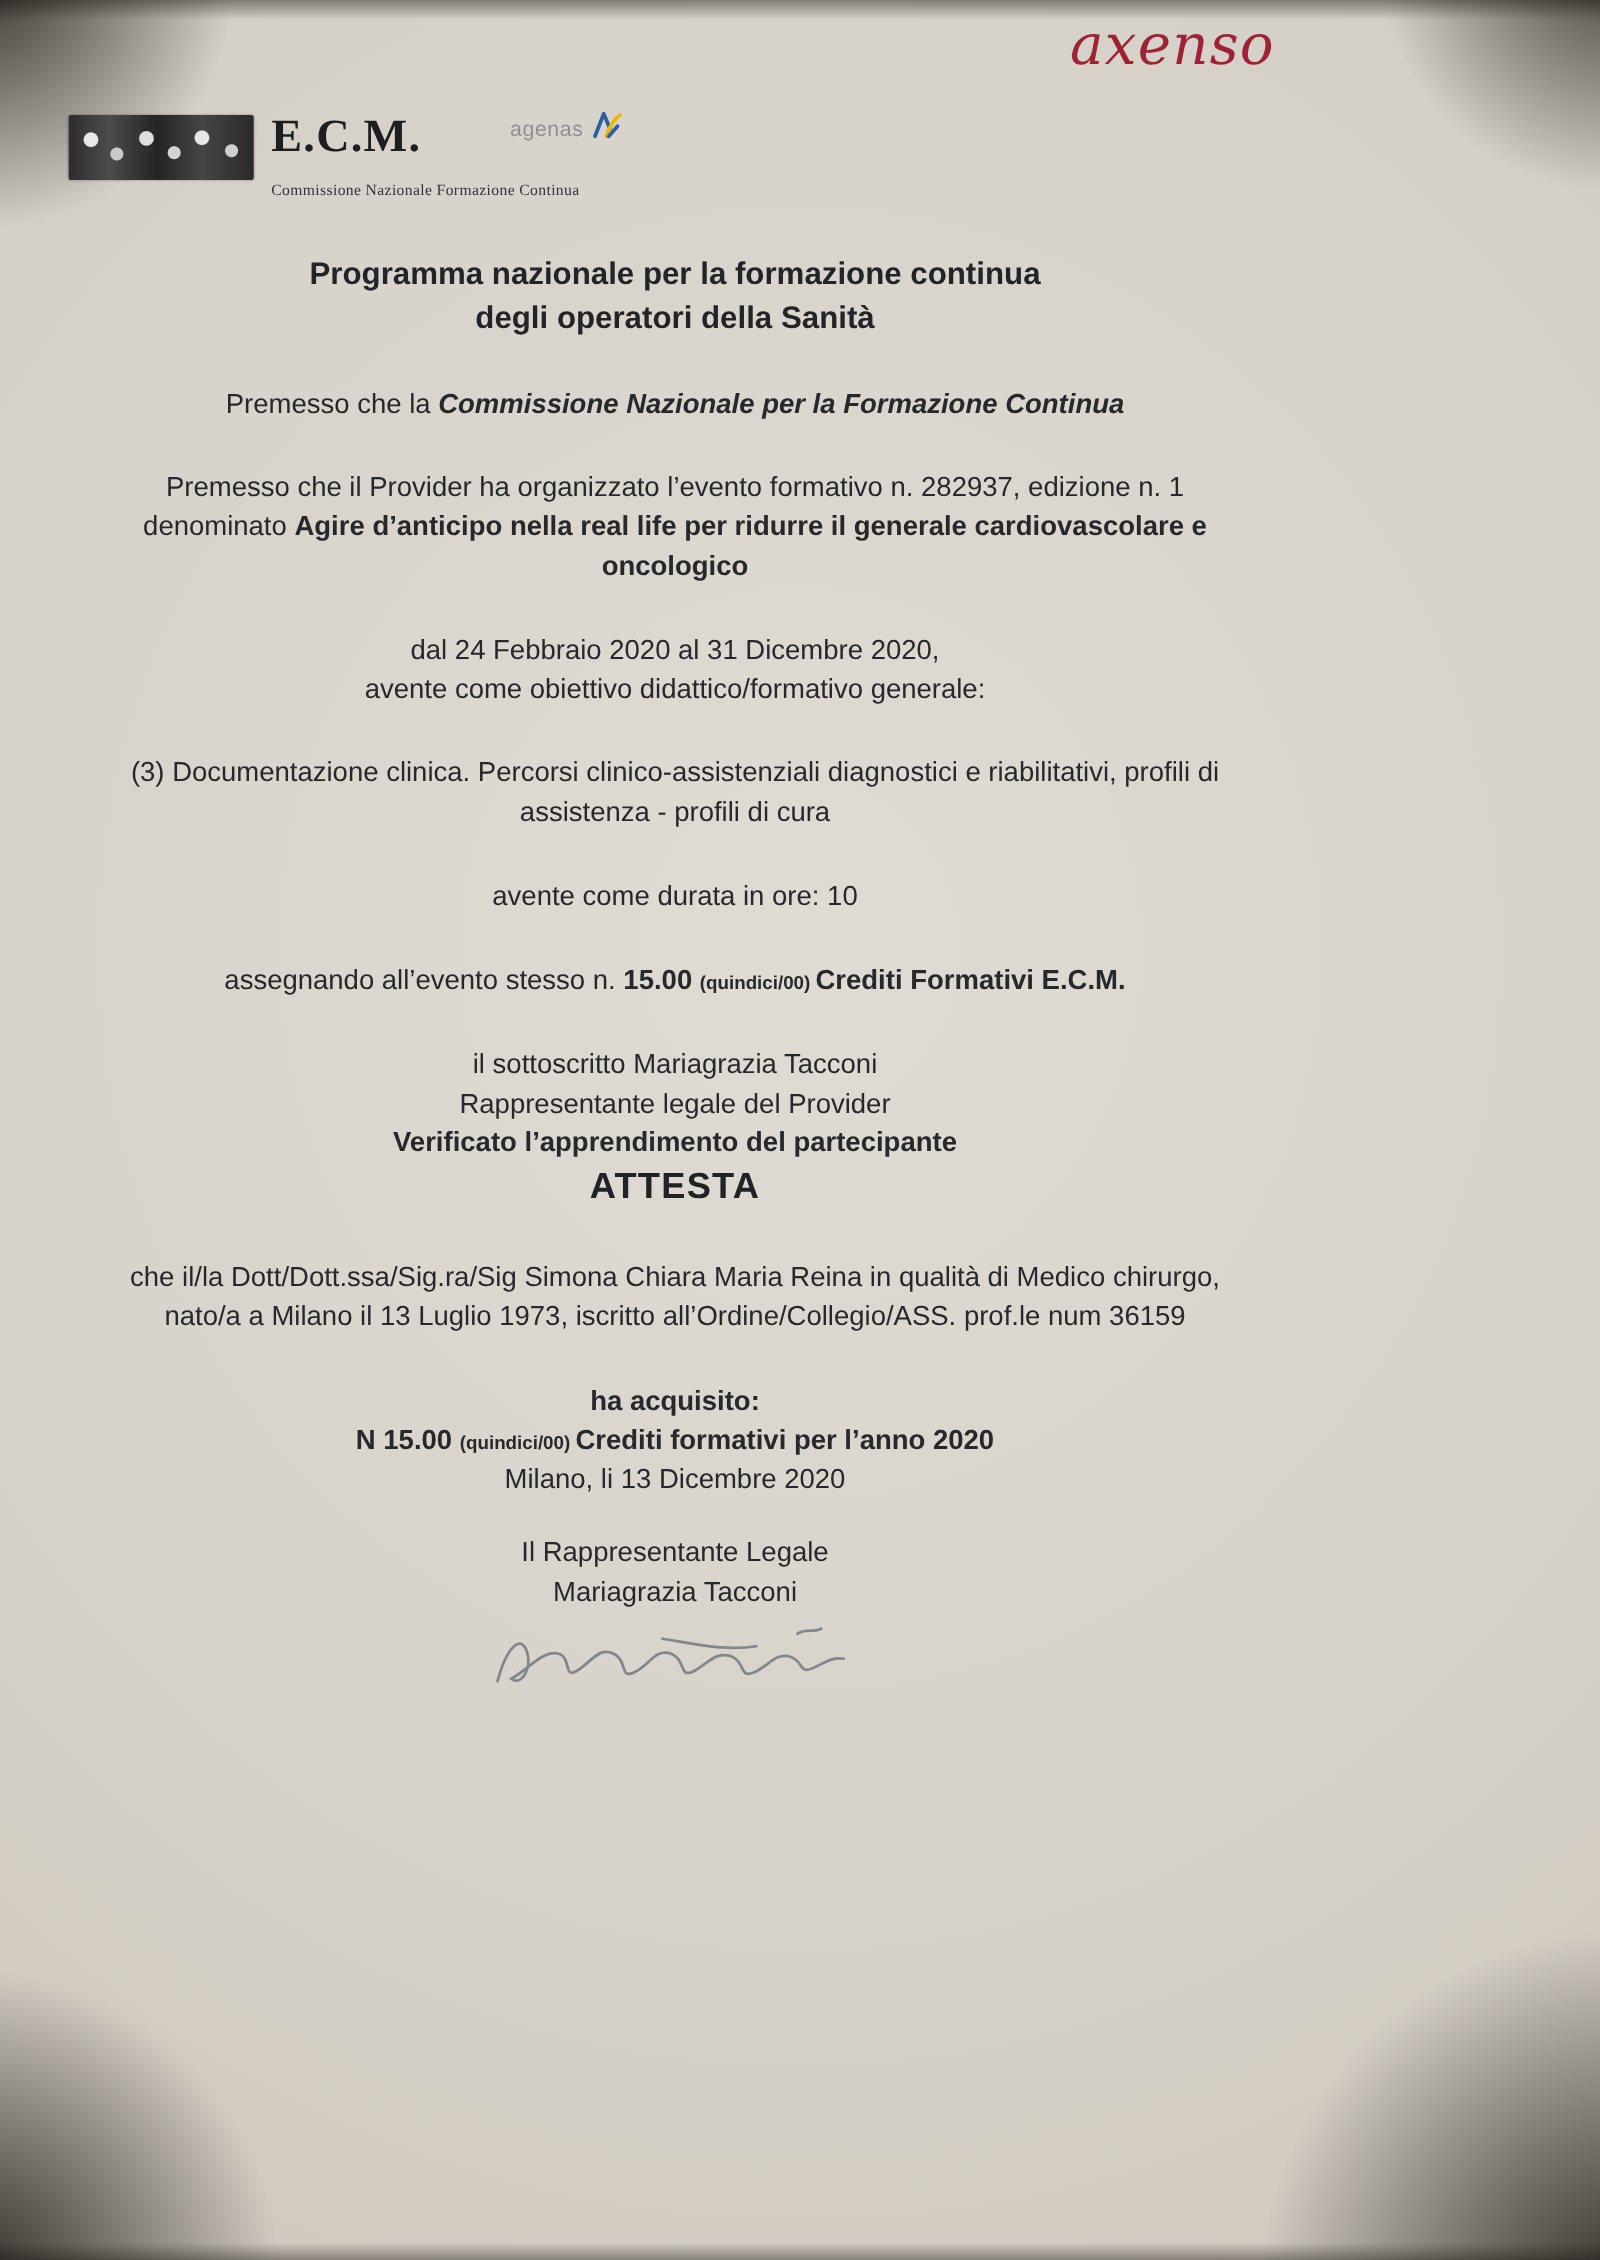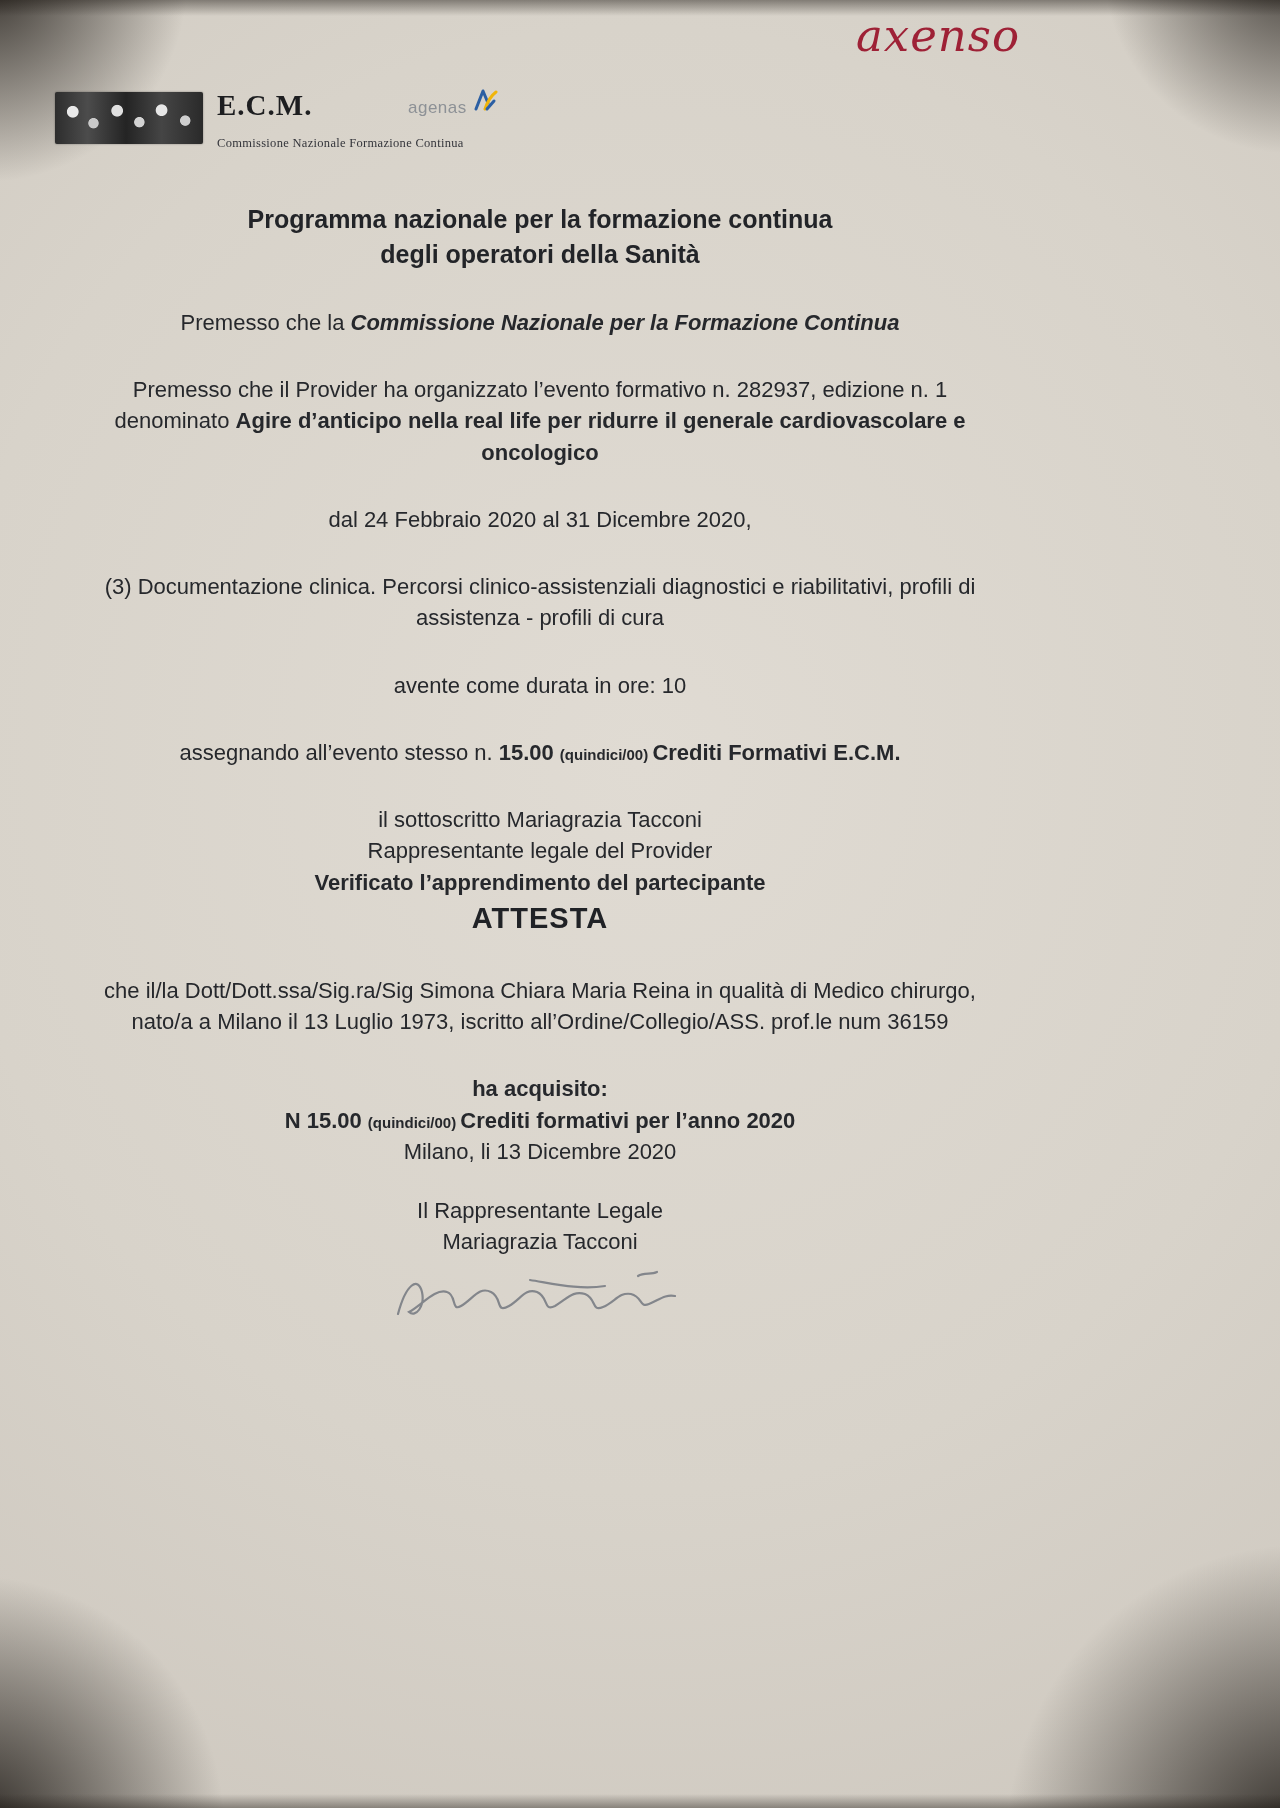--- a/index.html
+++ b/index.html
@@ -43,23 +43,23 @@
       radial-gradient(circle 9px at 12% 38%, #e9e9e9 0 60%, rgba(0,0,0,0) 70%),
       radial-gradient(circle 8px at 26% 60%, #c9c9c9 0 60%, rgba(0,0,0,0) 70%),
       radial-gradient(circle 9px at 42% 36%, #e0e0e0 0 60%, rgba(0,0,0,0) 70%),
       radial-gradient(circle 8px at 57% 58%, #d3d3d3 0 60%, rgba(0,0,0,0) 70%),
       radial-gradient(circle 9px at 72% 35%, #e7e7e7 0 60%, rgba(0,0,0,0) 70%),
       radial-gradient(circle 8px at 88% 55%, #cfcfcf 0 60%, rgba(0,0,0,0) 70%),
       linear-gradient(90deg, #2d2d2d 0%, #4c4c4c 22%, #242424 48%, #454545 72%, #2a2a2a 100%);
     box-shadow: 0 0 2px rgba(0,0,0,0.4);
   }
   .ecm-text { margin-left: 14px; text-align: left; font-family: "Liberation Serif", serif; }
-  .ecm-title { font-size: 29px; font-weight: bold; letter-spacing: 1px; color: #1d1e20; line-height: 1.1; margin-top: 2px; }
+  .ecm-title { font-size: 37px; font-weight: bold; letter-spacing: 1px; color: #1d1e20; line-height: 1.1; margin-top: 2px; }
   .ecm-subtitle { font-size: 12.5px; color: #33343a; margin-top: 13px; letter-spacing: 0.3px; white-space: nowrap; }
-  .agenas-group { position: absolute; left: 333px; top: 88px; display: flex; align-items: flex-end; }
+  .agenas-group { position: absolute; left: 333px; top: 88px; display: flex; align-items: center; }
   .agenas-label { font-size: 17px; color: #8d9196; letter-spacing: 0.5px; }
   .agenas-mark { margin-left: 5px; margin-top: 0px; }
   .axenso { position: absolute; right: -15px; top: 4px; font-family: "DejaVu Serif", serif; font-style: italic; font-weight: 400; font-size: 45px; color: #9e2136; letter-spacing: 1px; }
 
   
   .title { margin-top: 52px; font-size: 25px; font-weight: bold; line-height: 1.38; color: #222428; }
   .block { margin-top: 36px; }
   .b  { font-weight: bold; }
   .bi { font-weight: bold; font-style: italic; }
   .small-b { font-weight: bold; font-size: 15px; }
@@ -107,20 +107,21 @@
     </div>
 
     <div class="block">
       <p>Premesso che il Provider ha organizzato l’evento formativo n. 282937, edizione n. 1</p>
       <p><span>denominato </span><span class="b">Agire d’anticipo nella real life per ridurre il generale cardiovascolare e</span></p>
       <p class="b">oncologico</p>
     </div>
 
     <div class="block">
       <p>dal 24 Febbraio 2020 al 31 Dicembre 2020,</p>
+      <p>avente come obiettivo didattico/formativo generale:</p>
     </div>
 
     <div class="block">
       <p>(3) Documentazione clinica. Percorsi clinico-assistenziali diagnostici e riabilitativi, profili di</p>
       <p>assistenza - profili di cura</p>
     </div>
 
     <div class="block">
       <p>avente come durata in ore: 10</p>
     </div>

